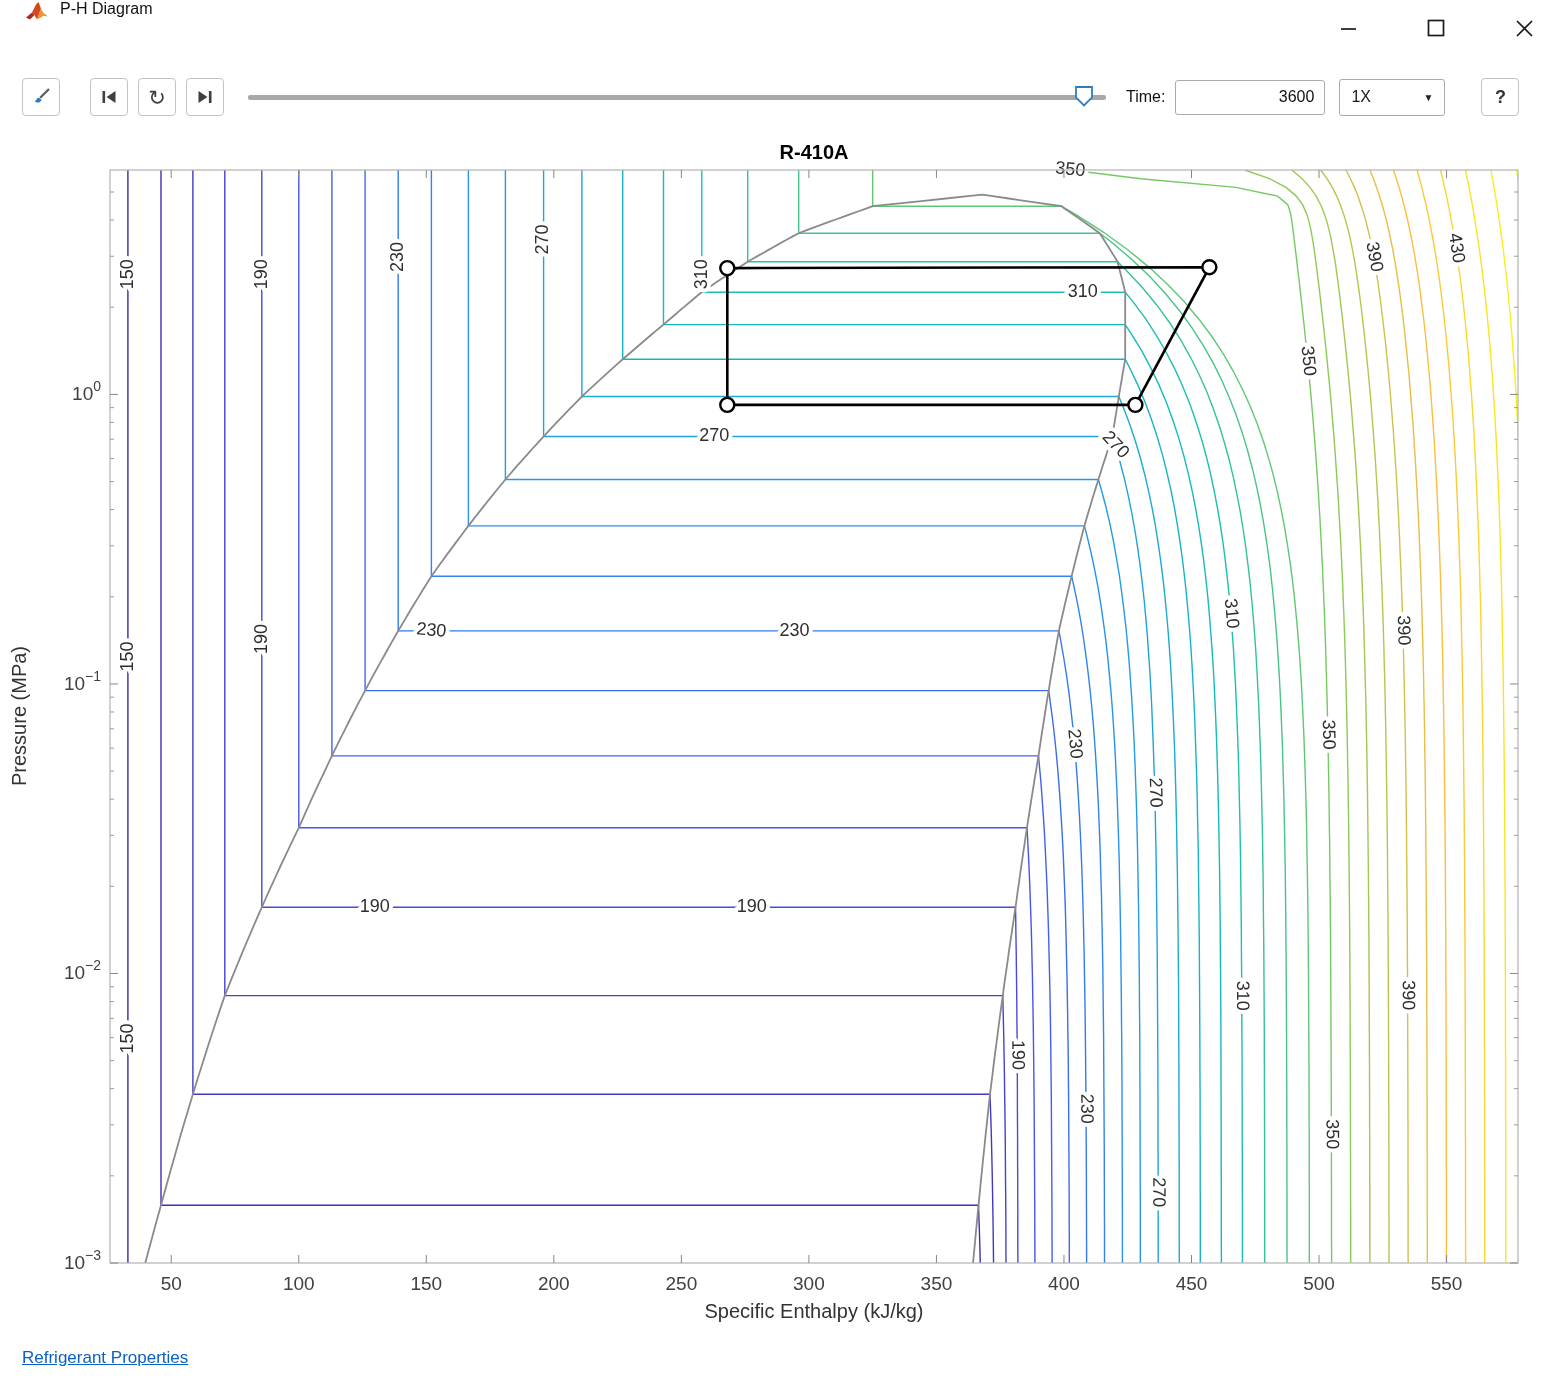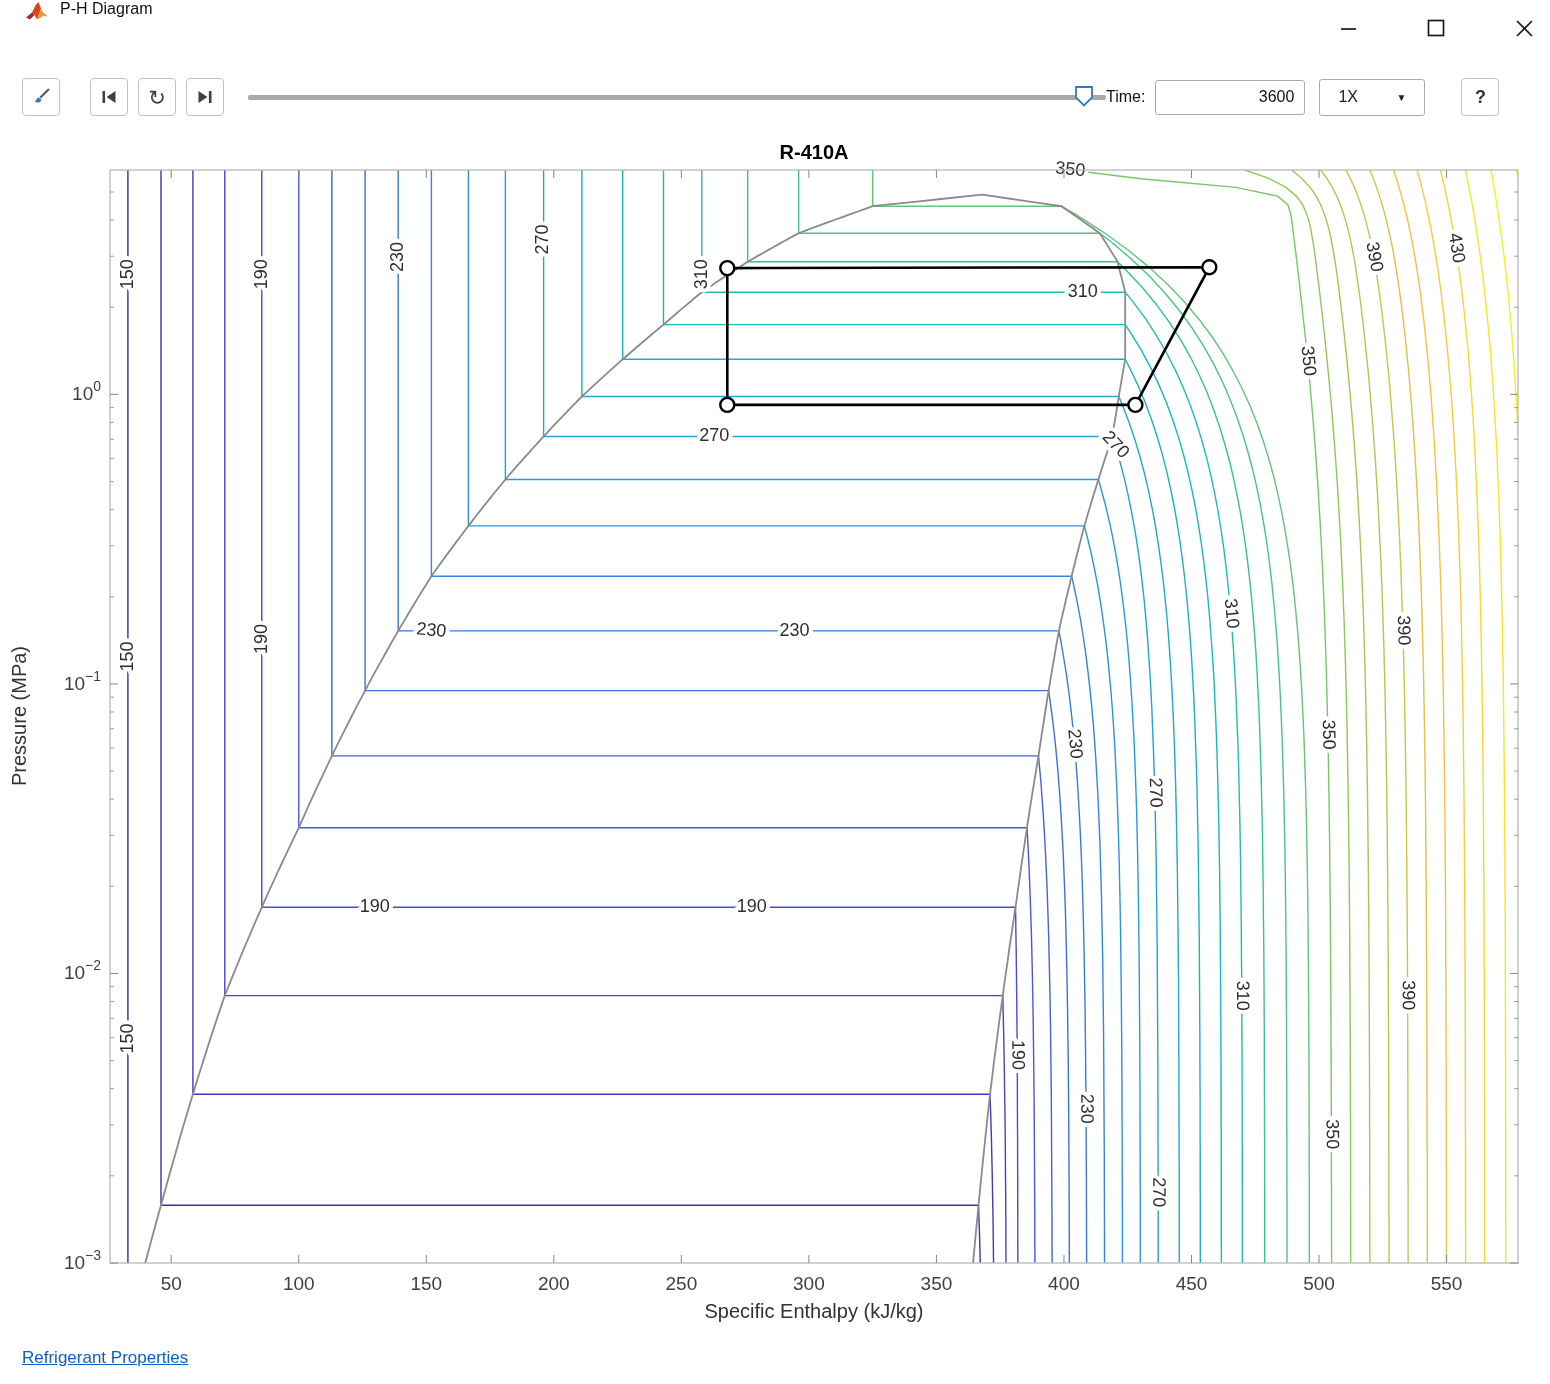--- a/index.html
+++ b/index.html
@@ -16,23 +16,23 @@
 
   
   .toolbar{position:absolute;top:70px;left:0;width:100%;height:54px;display:flex;align-items:center}
   .tbtn{width:38px;height:38px;background:#fff;border:1px solid #c2c2c2;border-radius:4px;display:flex;align-items:center;justify-content:center;padding:0;cursor:pointer}
   .brush-btn{margin-left:22px}
   .tgroup{display:flex;gap:10px;margin-left:30px}
   .uic{font-size:21px;color:#3f3f3f;line-height:1}
   .slider{position:relative;margin-left:24px;width:858px;height:38px;cursor:pointer}
   .slider-track{position:absolute;left:0;right:0;top:17px;height:5px;background:#a9a9a9;border-radius:2px}
   .slider-thumb{position:absolute;top:8px;width:18px;height:21px}
-  .time-label{font-size:16px;color:#111;white-space:nowrap}
+  .time-label{margin-left:20px;font-size:16px;color:#111;white-space:nowrap}
   .time-input{margin-left:10px;width:150px;height:35px;border:1px solid #ababab;border-radius:3px;font-family:inherit;font-size:16px;text-align:right;padding:0 10px;color:#111;background:#fff}
-  .speed-select{margin-left:14px;width:106px;height:37px;border:1px solid #ababab;border-radius:3px;display:flex;align-items:center;justify-content:space-between;padding:0 18px;font-size:16px;background:#fff;cursor:pointer}
+  .speed-select{margin-left:14px;width:106px;height:37px;border:1px solid #ababab;border-radius:3px;display:flex;align-items:center;justify-content:space-between;padding:0 11px;font-size:16px;background:#fff;cursor:pointer}
   .caret{font-size:10px;color:#222}
   .help-btn{margin-left:36px;width:38px;height:38px;border:1px solid #c2c2c2;border-radius:4px;background:#fff;font-size:18px;font-weight:bold;color:#333;font-family:inherit;cursor:pointer}
 
   
   .chart-area{position:absolute;top:135px;left:0}
   svg text{font-family:"Liberation Sans",sans-serif}
 
   
   .footer{position:absolute;top:1348px;left:22px;font-size:17px}
   .footer a{color:#0b61c4;cursor:pointer}

